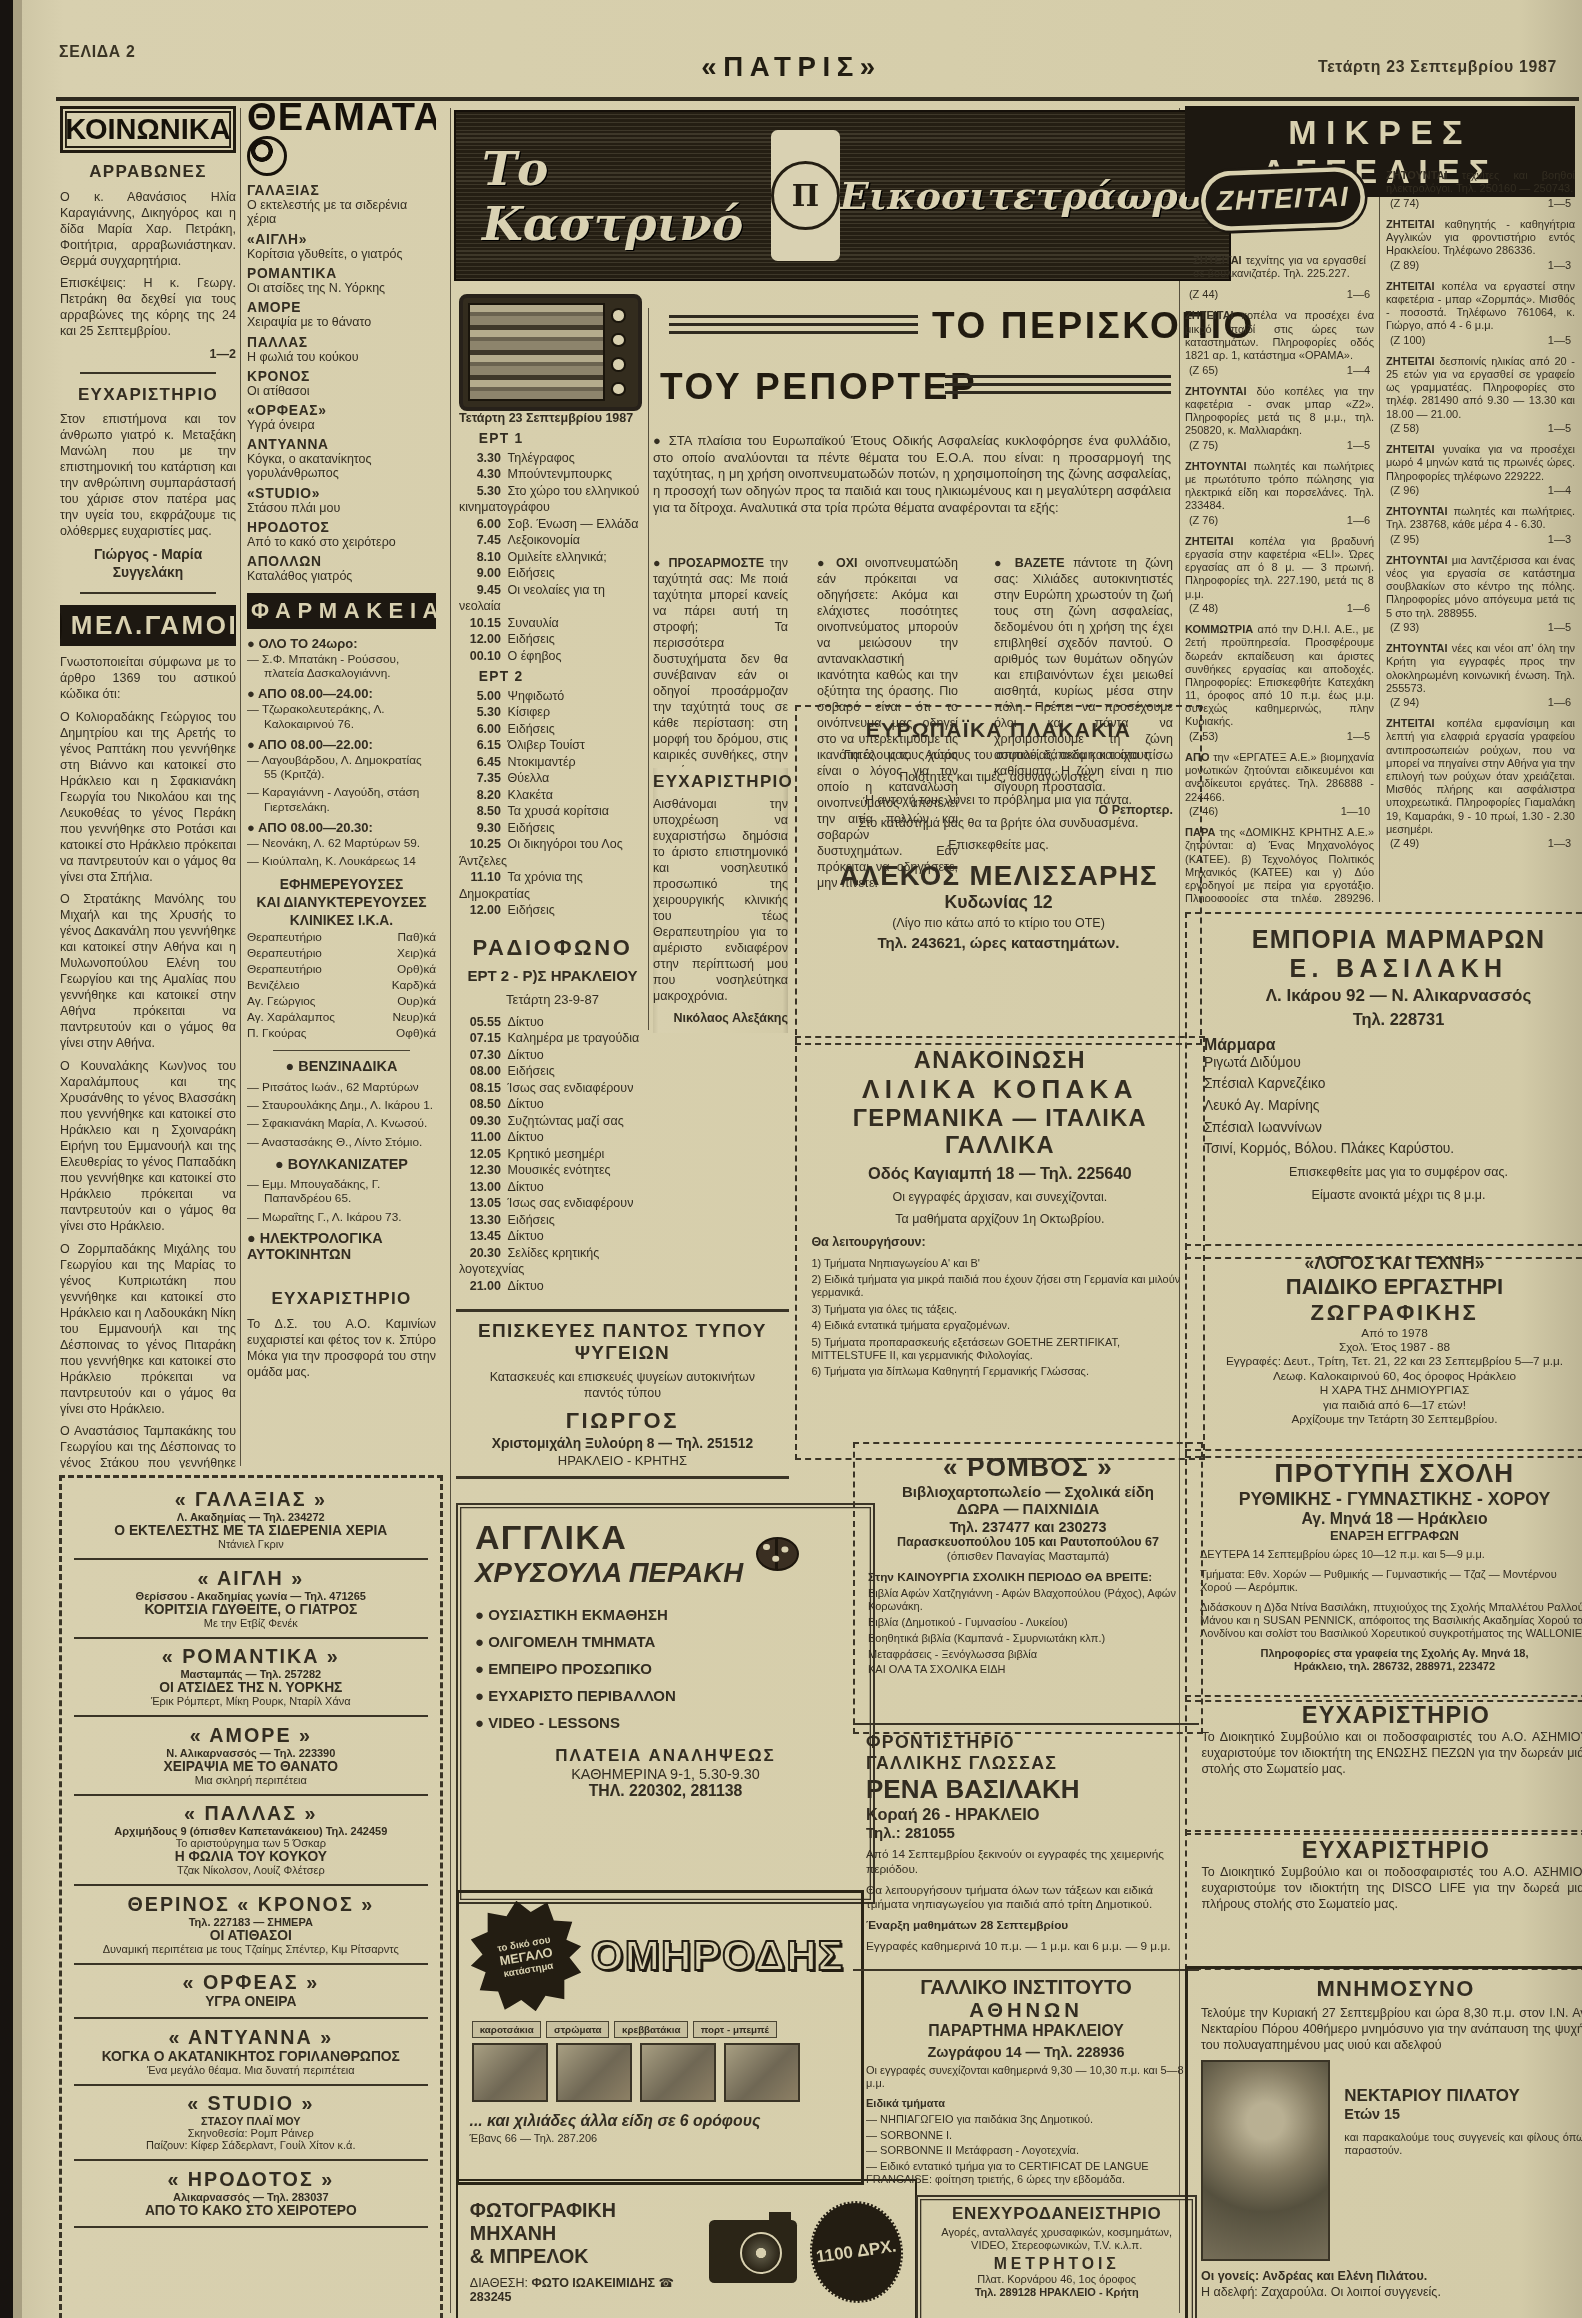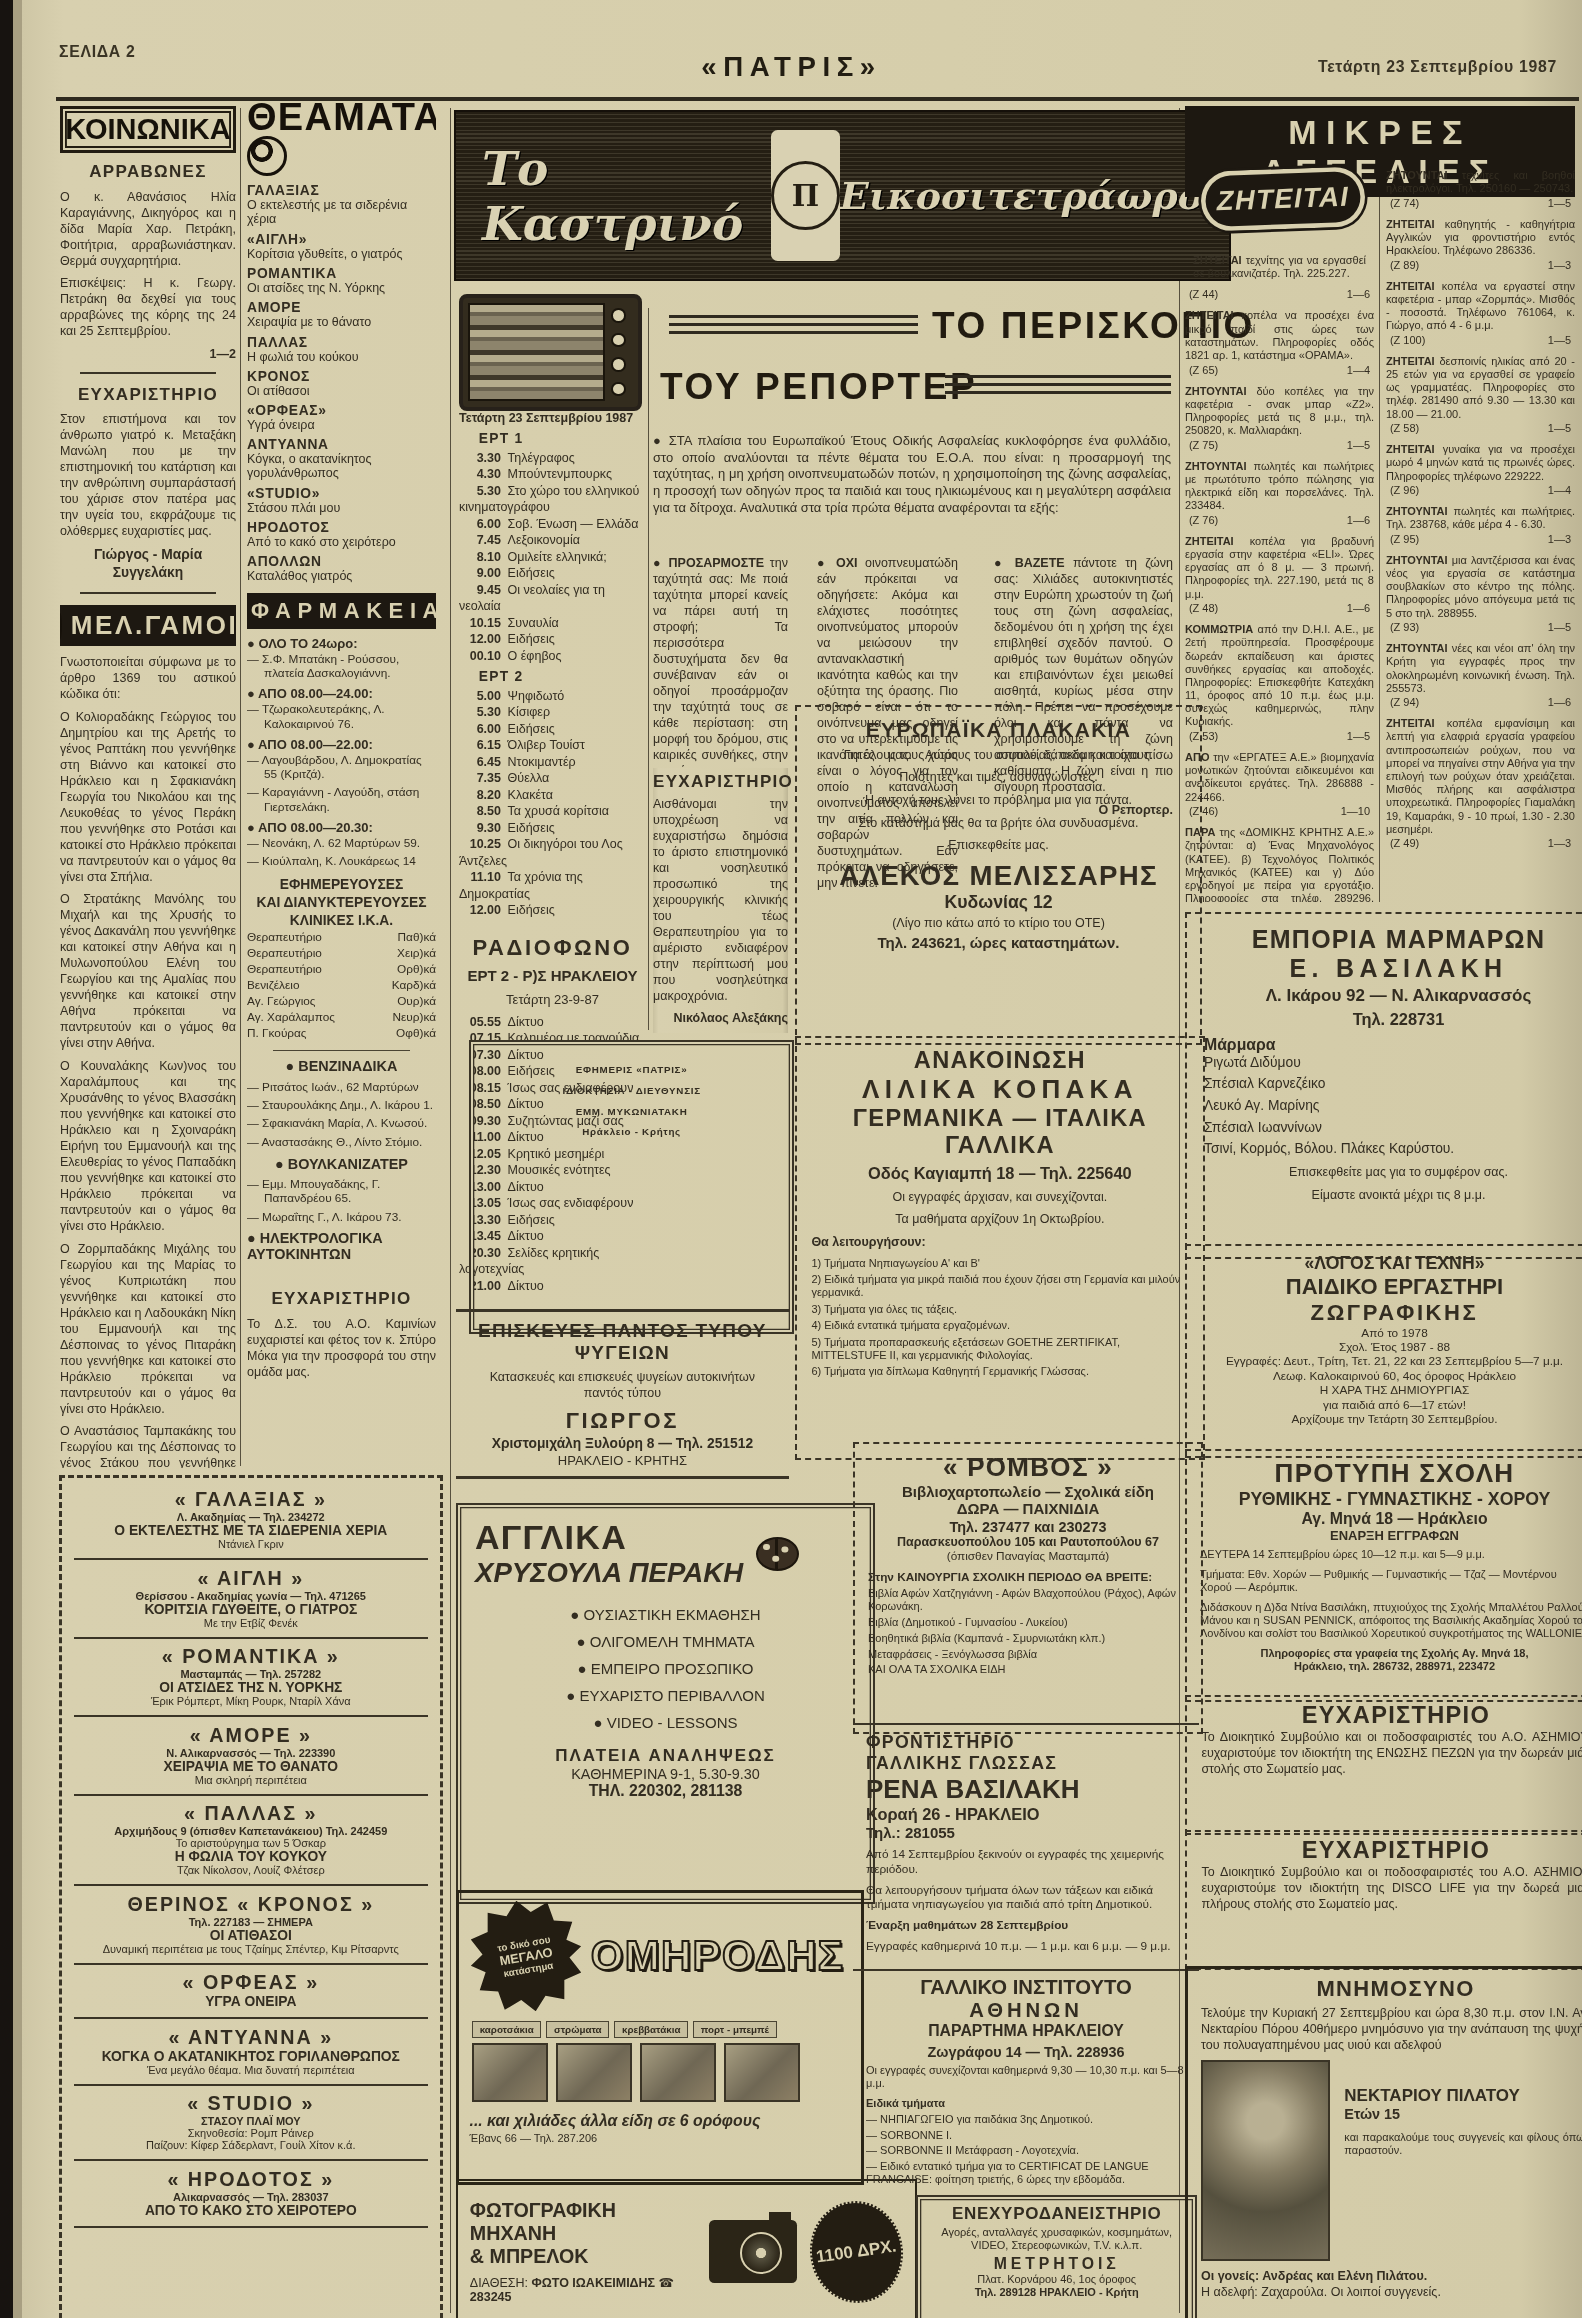--- a/index.html
+++ b/index.html
@@ -352,26 +352,20 @@
         <div><span class="tm">12.30</span><span>Μουσικές ενότητες</span></div>
         <div><span class="tm">13.00</span><span>Δίκτυο</span></div>
         <div><span class="tm">13.05</span><span>Ίσως σας ενδιαφέρουν</span></div>
         <div><span class="tm">13.30</span><span>Ειδήσεις</span></div>
         <div><span class="tm">13.45</span><span>Δίκτυο</span></div>
         <div><span class="tm">20.30</span><span>Σελίδες κρητικής λογοτεχνίας</span></div>
         <div><span class="tm">21.00</span><span>Δίκτυο</span></div>
       </div>
   </div>
 
-  <div class="b dbl imprint" style="left:469px;top:1040px;width:308px;height:253px;padding:18.4px 6.6px;">
-    <div>ΕΦΗΜΕΡΙΣ «ΠΑΤΡΙΣ»</div>
-    <div>ΙΔΙΟΚΤΗΣΙΑ - ΔΙΕΥΘΥΝΣΙΣ</div>
-    <div>ΕΜΜ. ΜΥΚΩΝΙΑΤΑΚΗ</div>
-    <div>Ηράκλειο - Κρήτης</div>
-  </div>
 
   <div class="b t j" style="left:653px;top:433px;width:518px;font-size:13px;">
     <p><span class="dot">● </span><span>ΣΤΑ πλαίσια του Ευρωπαϊκού Έτους Οδικής Ασφαλείας κυκλοφόρησε ένα φυλλάδιο, στο οποίο αναλύονται τα πέντε θέματα του Ε.Ο.Α. που είναι: η προσαρμογή της ταχύτητας, η μη χρήση οινοπνευματωδών ποτών, η χρησιμοποίηση της ζώνης ασφαλείας, η προσοχή των οδηγών προς τα παιδιά και τους ηλικιωμένους και η μεγαλύτερη ασφάλεια για τα δίτροχα. Αναλυτικά στα τρία πρώτα θέματα αναφέρονται τα εξής:</span></p>
   </div>
   <div class="b t j" style="left:653px;top:555px;width:135px;height:453px;overflow:hidden;">
     <p><span class="dot">● </span><b>ΠΡΟΣΑΡΜΟΣΤΕ</b>
        <span>την ταχύτητά σας: Με ποιά ταχύτητα μπορεί κανείς να πάρει αυτή τη στροφή; Τα περισσότερα δυστυχήματα δεν θα συνέβαιναν εάν οι οδηγοί προσάρμοζαν την ταχύτητά τους σε κάθε περίσταση: στη μορφή του δρόμου, στις καιρικές συνθήκες, στην ορατότητα, στην πυκνότητα της κίνησης και τις προσωπικές ικανότητες. Όλα αυτά τα στοιχεία διαδραματίζουν σημαντικό ρόλο. Πολύ συχνά πρέπει να πάμε κάτω από το μέγιστο όριο ταχύτητας, πράγμα που ισχύει κυρίως για τους νεώτερους οδηγούς, οι οποίοι εκτιμούν λάθος τις δύσκολες συνθήκες της κυκλοφορίας.</span></p>
   </div>
   <div class="b t j" style="left:817px;top:555px;width:141px;height:453px;overflow:hidden;">
     <p><span class="dot">● </span><b>ΟΧΙ</b>
@@ -432,21 +426,21 @@
   </div>
 
   <div class="b dbl" style="left:456px;top:1503px;width:381px;height:371px;padding:13px 17px;">
     <div style="display:flex;align-items:center;gap:13px;">
       <div>
         <div class="adtitle" style="font-size:34px;text-align:left;">ΑΓΓΛΙΚΑ</div>
         <div style="font-weight:bold;font-style:italic;font-size:27.6px;">ΧΡΥΣΟΥΛΑ ΠΕΡΑΚΗ</div>
       </div>
       <div class="ladybug"></div>
     </div>
-    <div style="margin-top:11.8px;font-weight:normal;font-size:15px;line-height:1.8;text-align:center;">
+    <div style="margin-top:11.8px;font-weight:bold;font-size:15px;line-height:1.8;">
 
     <div>● <span>ΟΥΣΙΑΣΤΙΚΗ ΕΚΜΑΘΗΣΗ</span></div>
         <div>● <span>ΟΛΙΓΟΜΕΛΗ ΤΜΗΜΑΤΑ</span></div>
         <div>● <span>ΕΜΠΕΙΡΟ ΠΡΟΣΩΠΙΚΟ</span></div>
         <div>● <span>ΕΥΧΑΡΙΣΤΟ ΠΕΡΙΒΑΛΛΟΝ</span></div>
         <div>● <span>VIDEO - LESSONS</span></div>
       </div>
     <div class="c" style="margin-top:10.5px;">
       <div style="font-weight:bold;font-size:17px;letter-spacing:2px;">ΠΛΑΤΕΙΑ ΑΝΑΛΗΨΕΩΣ</div>
       <div style="font-size:14.4px;">ΚΑΘΗΜΕΡΙΝΑ 9-1, 5.30-9.30</div>

